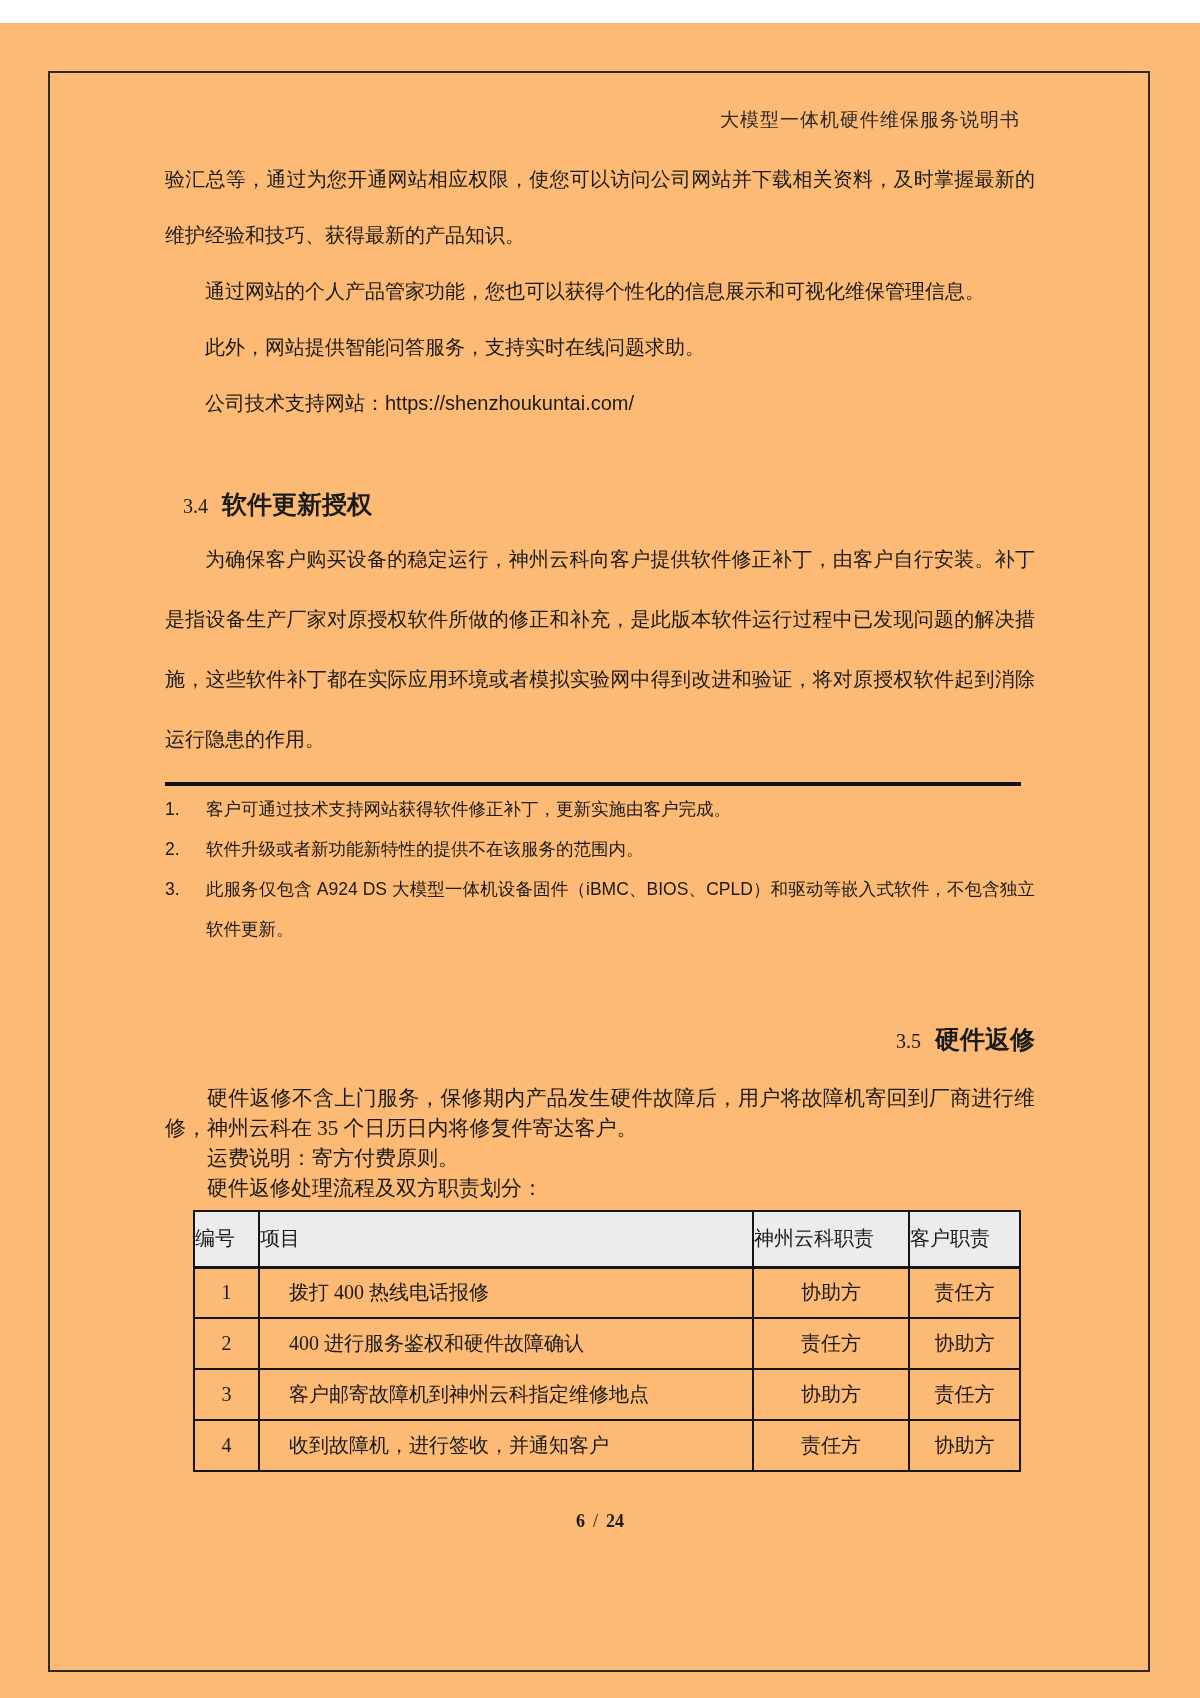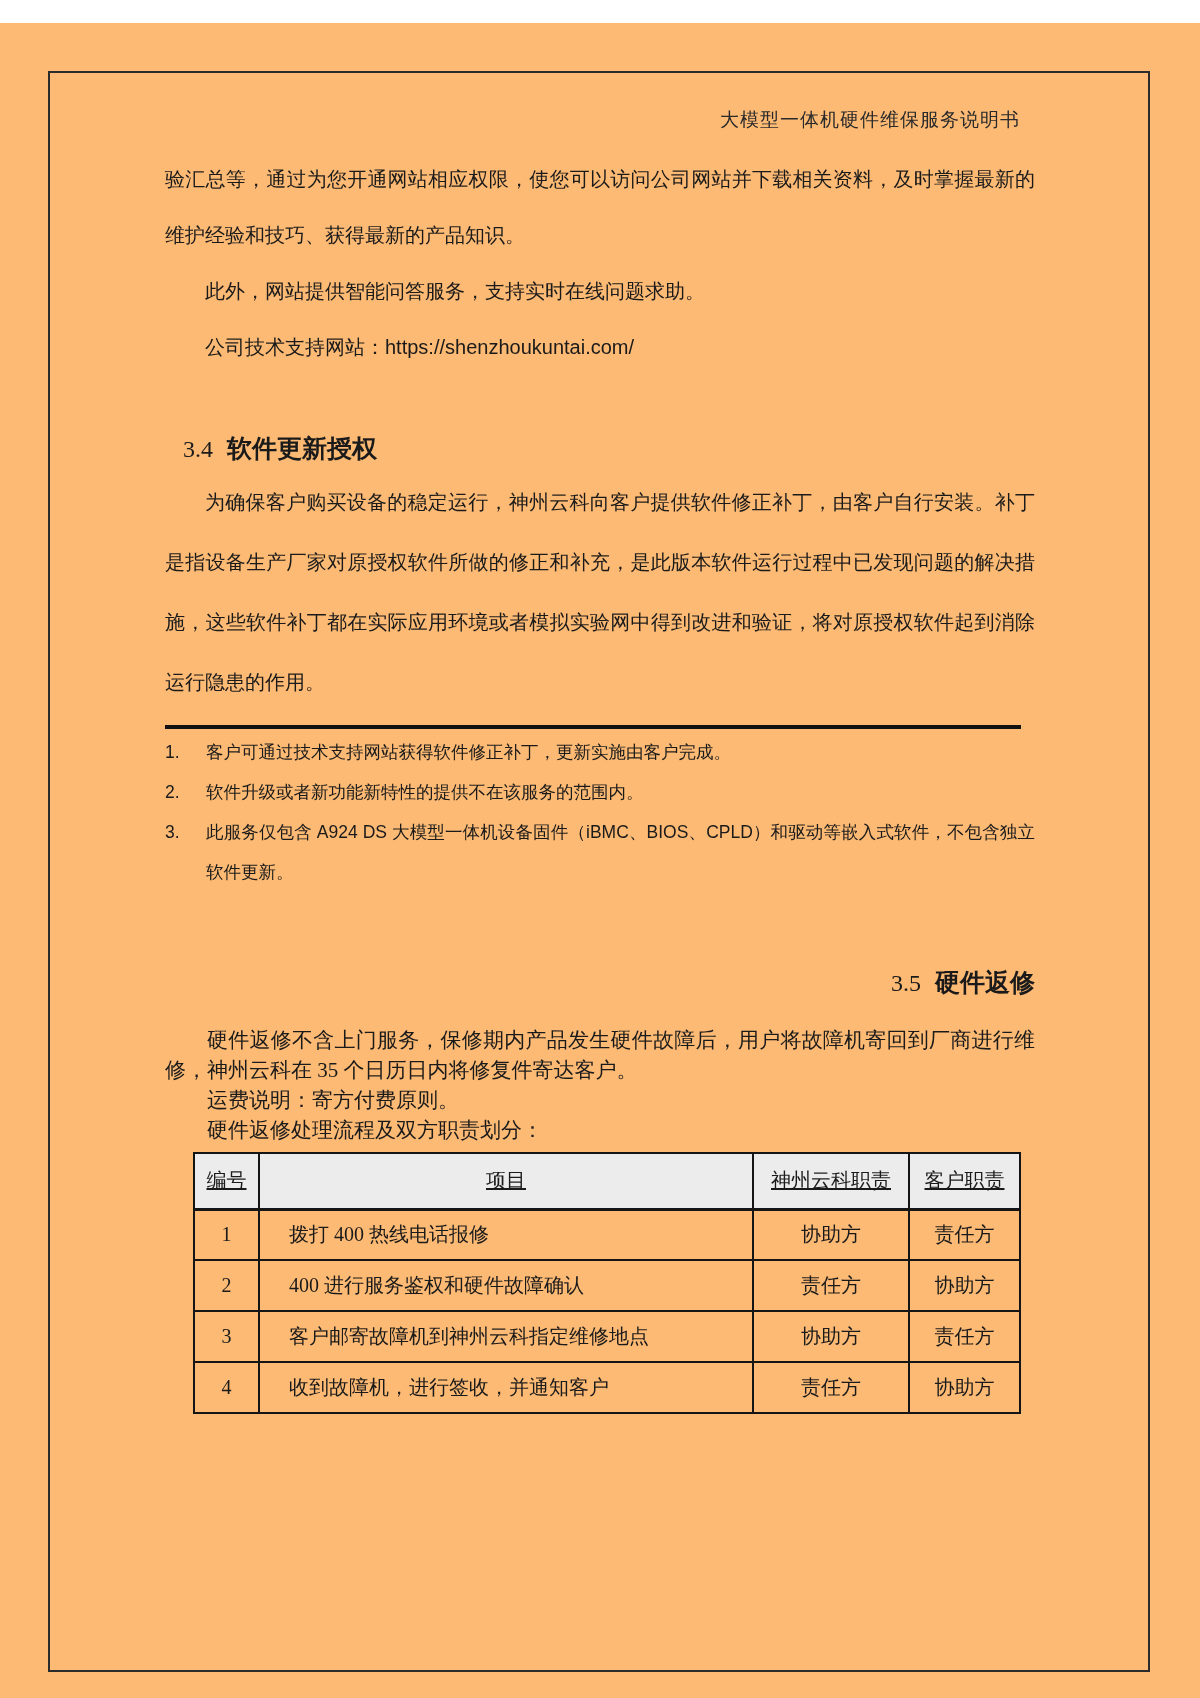--- a/index.html
+++ b/index.html
@@ -33,21 +33,21 @@
   }
   p.lh60{line-height:60px;}
   .ind{text-indent:2em;}
   .site-line{font-size:20px;line-height:56px;}
   h2.sec{
     margin:55px 0 0 18px;
     font-size:25px;line-height:36px;font-weight:bold;white-space:nowrap;
   }
   h2.sec .sec-num{
     font-family:"Liberation Serif","DejaVu Serif",serif;
-    font-weight:normal;font-size:24px;margin-right:14px;
+    font-weight:normal;font-size:20px;margin-right:14px;
   }
   h2.sec35{margin-top:72px;text-align:right;}
   .s34-body{margin-top:5px;}
   .note-rule{
     border:none;height:4px;background:#111;width:856px;margin:13px 0 0 0;
   }
   .note-label{
     margin-top:10px;font-size:18px;font-weight:bold;line-height:30px;
   }
   .note-list{list-style:none;margin-top:3px;}
@@ -60,23 +60,22 @@
   }
   .s35-p1{margin-top:24px;}
   table.resp{
     margin:7px 0 0 28px;width:826px;border-collapse:collapse;table-layout:fixed;
     font-family:"Liberation Serif","DejaVu Serif",serif;font-size:20px;
   }
   table.resp th,table.resp td{
     border:2px solid #151515;font-weight:normal;vertical-align:middle;
   }
   table.resp thead th{
-    background:var(--table-header-bg);height:56px;text-align:center;
+    background:var(--table-header-bg);height:56px;text-align:left;
     border-bottom-width:3px;
-    text-decoration:underline;
   }
   table.resp td{height:51px;text-align:center;}
   table.resp td.item{text-align:left;padding-left:29px;}
   .doc-footer{
     margin-top:36px;text-align:center;
     font-family:"Liberation Serif","DejaVu Serif",serif;
     font-size:18px;font-weight:bold;line-height:26px;
   }
   .doc-footer span{display:inline-block;}
   .doc-footer .sep{margin:0 8px;font-weight:normal;}
@@ -85,20 +84,21 @@
 <body>
 
 <div class="page">
   <div class="frame"></div>
 
   <div class="doc-header">大模型一体机硬件维保服务说明书</div>
 
   <div class="content">
 
     <p class="body-sans">验汇总等，通过为您开通网站相应权限，使您可以访问公司网站并下载相关资料，及时掌握最新的维护经验和技巧、获得最新的产品知识。</p>
+    <p class="body-sans ind">通过网站的个人产品管家功能，您也可以获得个性化的信息展示和可视化维保管理信息。</p>
     <p class="body-sans ind">此外，网站提供智能问答服务，支持实时在线问题求助。</p>
     <p class="site-line ind"><span>公司技术支持网站：</span><span>https://shenzhoukuntai.com/</span></p>
 
     <h2 class="sec"><span class="sec-num">3.4</span><span>软件更新授权</span></h2>
 
     <p class="body-sans lh60 ind s34-body">为确保客户购买设备的稳定运行，神州云科向客户提供软件修正补丁，由客户自行安装。补丁是指设备生产厂家对原授权软件所做的修正和补充，是此版本软件运行过程中已发现问题的解决措施，这些软件补丁都在实际应用环境或者模拟实验网中得到改进和验证，将对原授权软件起到消除运行隐患的作用。</p>
 
     <hr class="note-rule">
 
 
@@ -159,15 +159,18 @@
         </tr>
         <tr>
           <td>4</td>
           <td class="item">收到故障机，进行签收，并通知客户</td>
           <td>责任方</td>
           <td>协助方</td>
         </tr>
       </tbody>
     </table>
 
+    <div class="doc-footer">
+      <span>6</span><span class="sep">/</span><span>24</span>
+    </div>
 
   </div>
 </div>
 
 </body></html>

